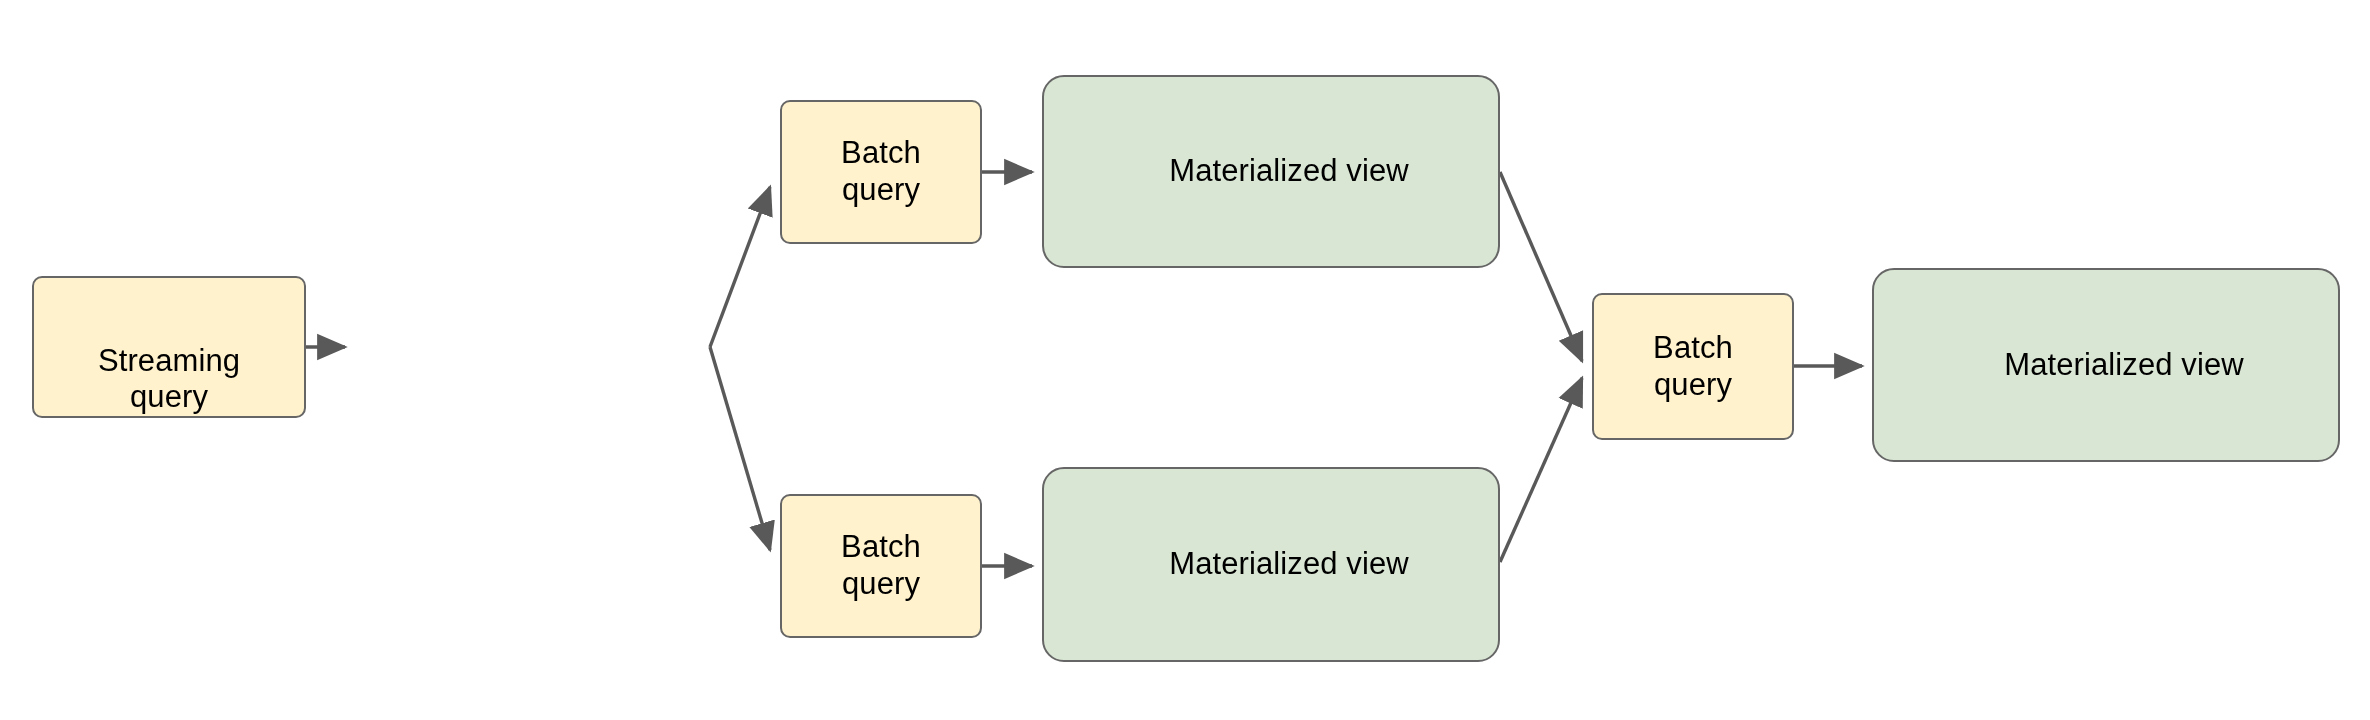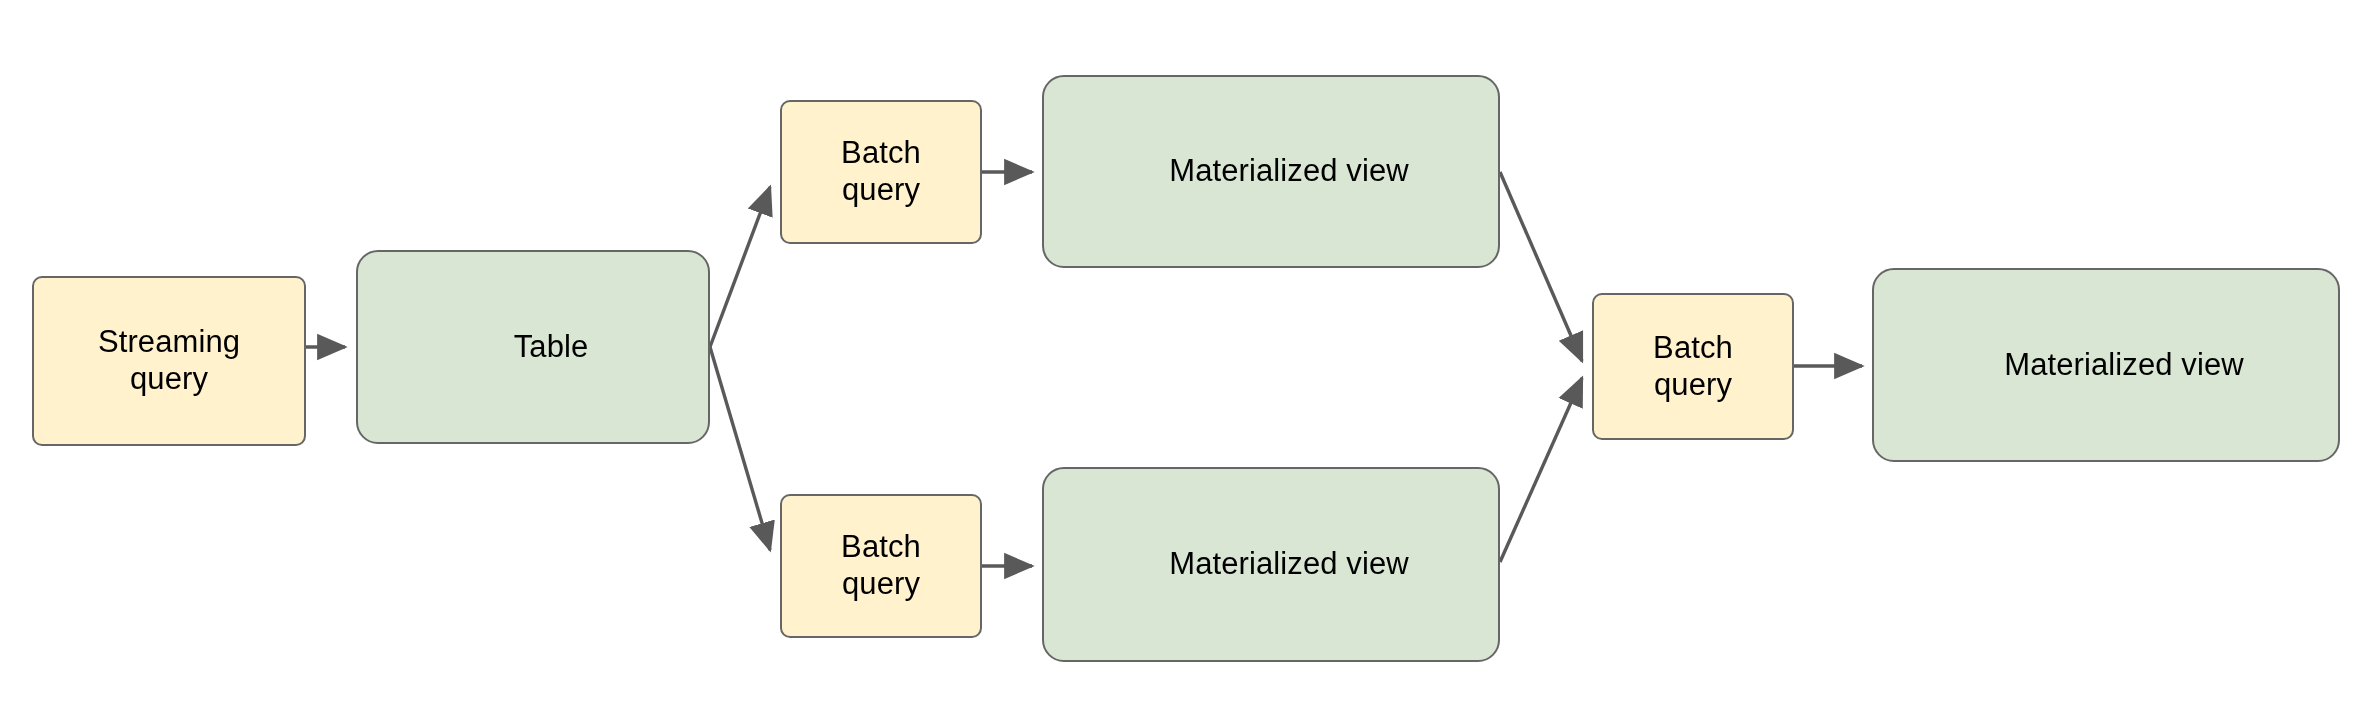--- a/index.html
+++ b/index.html
@@ -80,28 +80,25 @@
 
     <polyline fill="none" stroke="#595959" stroke-width="3.4" marker-end="url(#arrowhead)" points="982,566 1032,566"></polyline>
 
     <polyline fill="none" stroke="#595959" stroke-width="3.4" marker-end="url(#arrowhead)" points="1500,172 1582,361"></polyline>
 
     <polyline fill="none" stroke="#595959" stroke-width="3.4" marker-end="url(#arrowhead)" points="1500,562 1582,378"></polyline>
 
     <polyline fill="none" stroke="#595959" stroke-width="3.4" marker-end="url(#arrowhead)" points="1794,366 1862,366"></polyline>
   </svg>
 
-  <div class="node process" style="left: 32px; top: 276px; width: 274px; height: 170px; background: rgb(255, 242, 204); border-color: rgb(102, 102, 102); color: rgb(0, 0, 0);">
+  <div class="node process" style="left: 32px; top: 276px; width: 274px; height: 142px; background: rgb(255, 242, 204); border-color: rgb(102, 102, 102); color: rgb(0, 0, 0); align-items: flex-end;">
     <span class="node-label">Streaming
 query</span>
   </div>
 
-  <div class="node store" style="left: 356px; top: 250px; width: 354px; height: 194px; background: rgb(217, 230, 211); border-color: rgb(102, 102, 102); color: rgb(0, 0, 0);">
-    <span class="node-label">Table</span>
-  </div>
 
   <div class="node process" style="left: 780px; top: 100px; width: 202px; height: 144px; background: rgb(255, 242, 204); border-color: rgb(102, 102, 102); color: rgb(0, 0, 0);">
     <span class="node-label">Batch
 query</span>
   </div>
 
   <div class="node store" style="left: 1042px; top: 75px; width: 458px; height: 193px; background: rgb(217, 230, 211); border-color: rgb(102, 102, 102); color: rgb(0, 0, 0);">
     <span class="node-label">Materialized view</span>
   </div>
 

